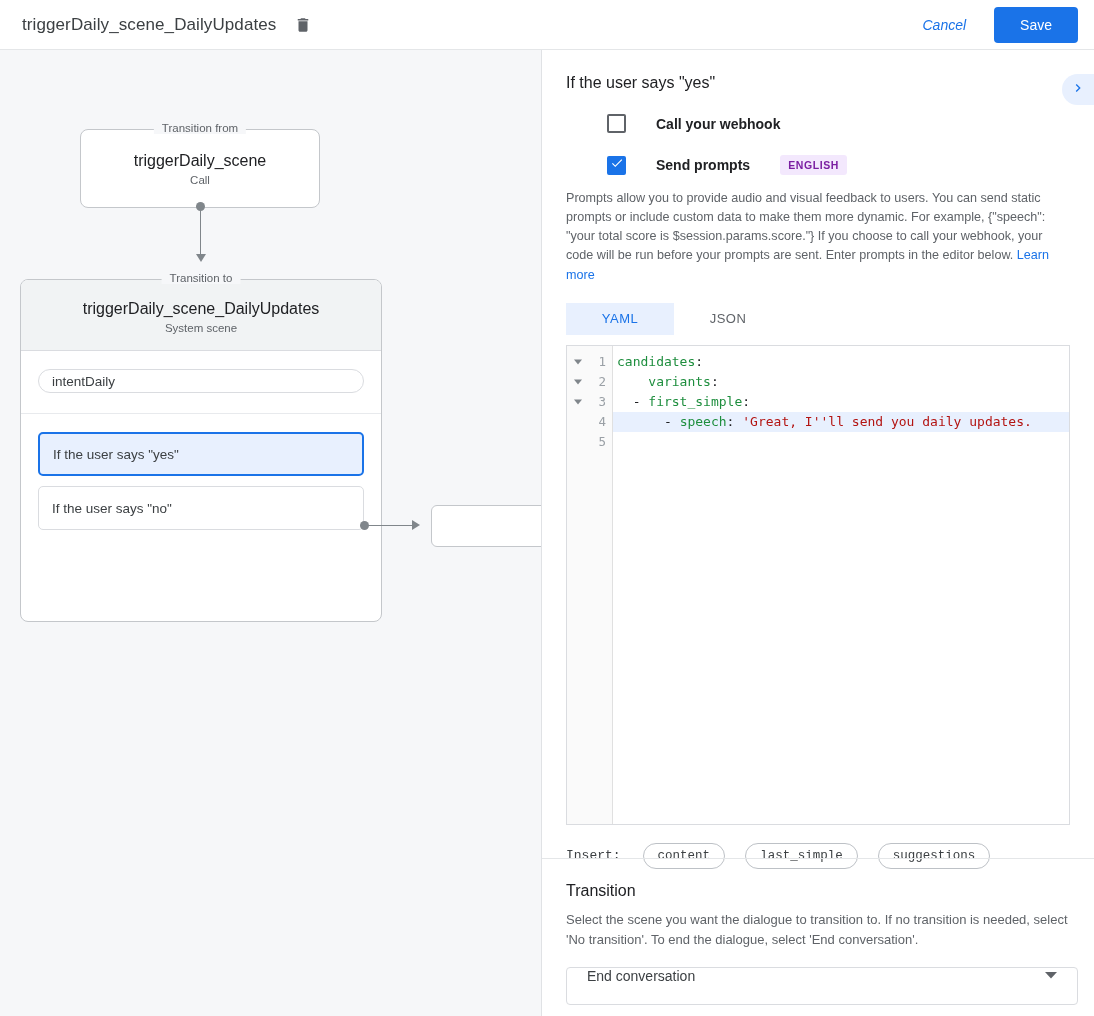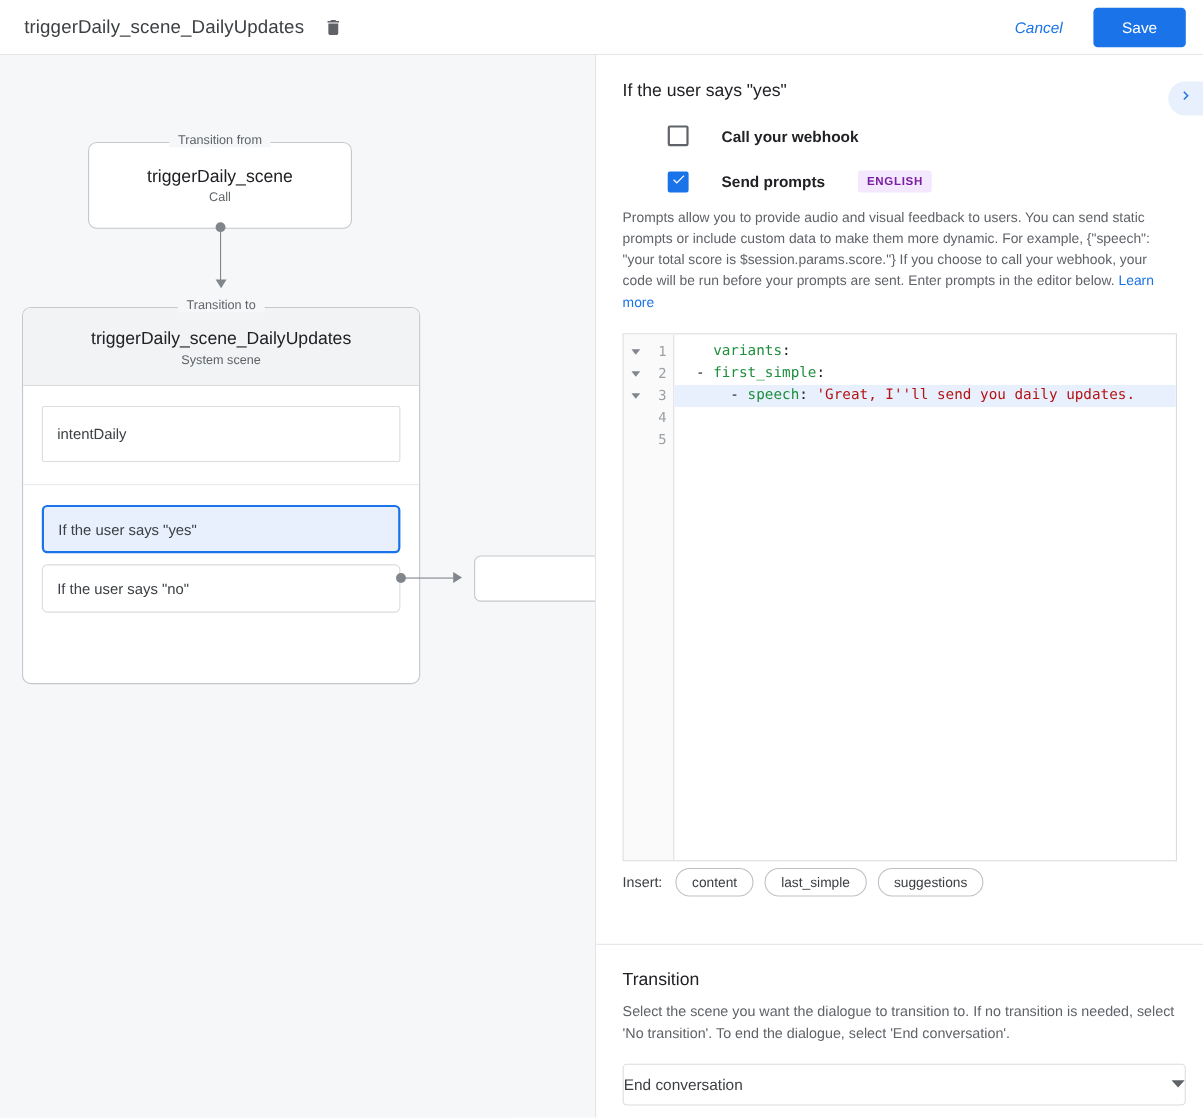--- a/index.html
+++ b/index.html
@@ -123,23 +123,23 @@
     padding: 18px 17px 20px;
   }
   .section-block + .section-block {
     border-top: 1px solid #e8eaed;
   }
   .section-label {
     font-size: 14px; color: #3c4043; margin-bottom: 12px;
   }
   .field-box {
     border: 1px solid #dadce0;
-    border-radius: 2px;
-    background: #ffffff;
-    height: 51px;
+    border-radius: 14px;
+    background: #ffffff;
+    height: 24px;
     display: flex; align-items: center;
     padding: 0 13px;
     font-size: 13.5px;
     color: #3c4043;
     cursor: pointer;
   }
   .cond-box {
     border: 1px solid #dadce0;
     border-radius: 5px;
     background: #ffffff;
@@ -252,39 +252,40 @@
     white-space: pre;
     color: #202124;
     padding-left: 4px;
   }
   .code-line.hl { background: #e8f0fe; }
   .tok-key { color: #1e8e3e; }
   .tok-str { color: #b31412; }
   .tok-punct { color: #202124; }
 
   .insert-row {
-    display: flex; align-items: center; gap: 10px;
-    margin-top: 6px;
+    display: flex; align-items: center; gap: 20px;
+    margin-top: 18px;
+    font-family: Liberation Mono, monospace;
   }
   .insert-label { font-size: 13px; color: #3c4043; margin-right: 2px; }
   .chip {
     border: 1px solid #bdc1c6; border-radius: 14px;
     padding: 5px 14px; font-size: 12.5px; color: #3c4043;
     background: #fff; cursor: pointer;
   }
 
   .divider-h {
     position: absolute; left: 0; width: 552px; height: 1px;
     background: #e4e6e8;
   }
 
   .sel-box {
     border: 1px solid #dadce0; border-radius: 4px;
-    height: 38px; display: flex; align-items: center;
-    padding: 0 0; font-size: 14px; color: #3c4043;
+    height: 38px; display: flex; align-items: flex-start;
+    padding: 0 20px; font-size: 14px; color: #3c4043;
     background: #fff; cursor: pointer;
   }
   .sel-arrow { margin-left: auto; }
 </style>
 </head>
 <body>
 
 <div class="topbar">
   <div class="topbar-title">triggerDaily_scene_DailyUpdates</div>
   <div class="trash-btn">
@@ -365,20 +366,24 @@
       </div>
       <div class="check-label">Send prompts</div>
       <div class="lang-badge">ENGLISH</div>
     </div>
 
     <div class="desc">
       <span>Prompts allow you to provide audio and visual feedback to users. You can send static prompts or include custom data to make them more dynamic. For example, {"speech": "your total score is $session.params.score."} If you choose to call your webhook, your code will be run before your prompts are sent. Enter prompts in the editor below.</span>
       <a href="#">Learn more</a>
     </div>
 
+    <div class="tabs">
+      <div class="tab active">YAML</div>
+      <div class="tab">JSON</div>
+    </div>
 
     <div class="editor">
       <div class="fold-col">
         <div class="fold-tri">
           <svg width="8" height="8" viewBox="0 0 10 10" fill="#80868b">
               <path d="M0 2h10L5 8z"></path>
             </svg>
         </div>
         <div class="fold-tri">
           <svg width="8" height="8" viewBox="0 0 10 10" fill="#80868b">
@@ -392,20 +397,21 @@
         </div>
       </div>
       <div class="num-col">
         <div>1</div>
         <div>2</div>
         <div>3</div>
         <div>4</div>
         <div>5</div>
       </div>
       <div class="code-col" id="code-col">
+          <div class="code-line"><span class="tok-key">candidates</span><span class="tok-punct">:</span></div>
           <div class="code-line">    <span class="tok-key">variants</span><span class="tok-punct">:</span></div>
           <div class="code-line">  <span class="tok-punct">- </span><span class="tok-key">first_simple</span><span class="tok-punct">:</span></div>
           <div class="code-line hl">      <span class="tok-punct">- </span><span class="tok-key">speech</span><span class="tok-punct">:</span><span class="tok-punct"> </span><span class="tok-str">'Great, I''ll send you daily updates.</span></div>
           <div class="code-line"></div>
         </div>
     </div>
 
     <div class="insert-row">
       <div class="insert-label">Insert:</div>
       <div class="chip">content</div>

